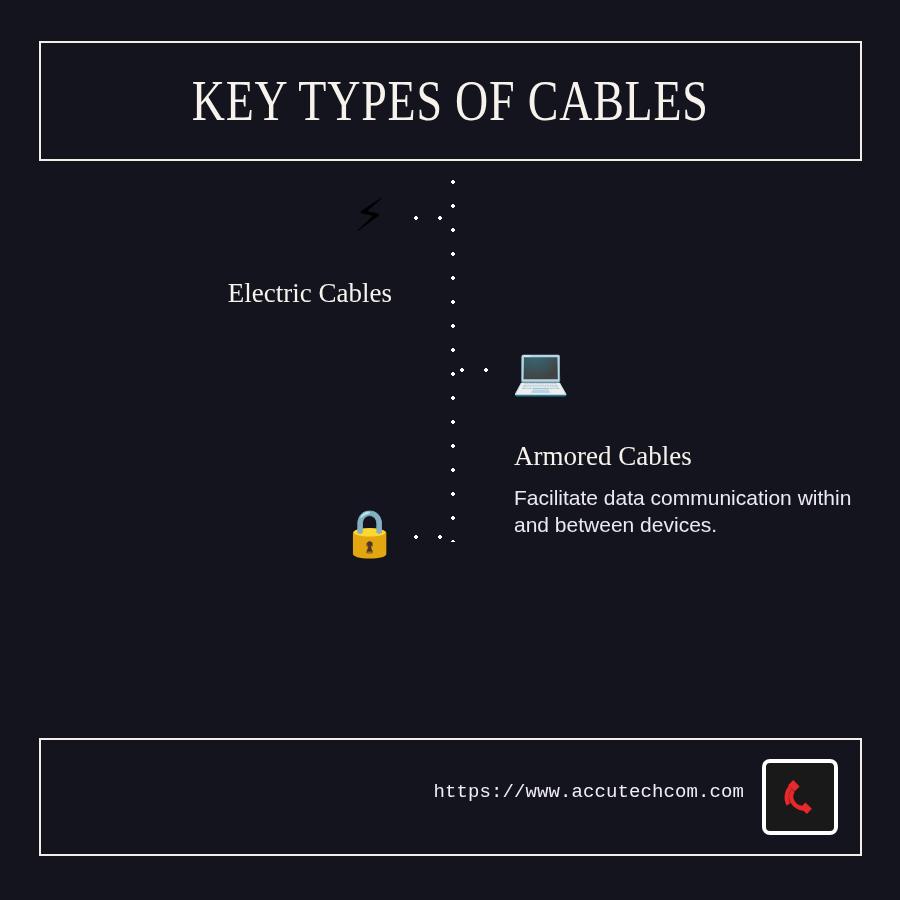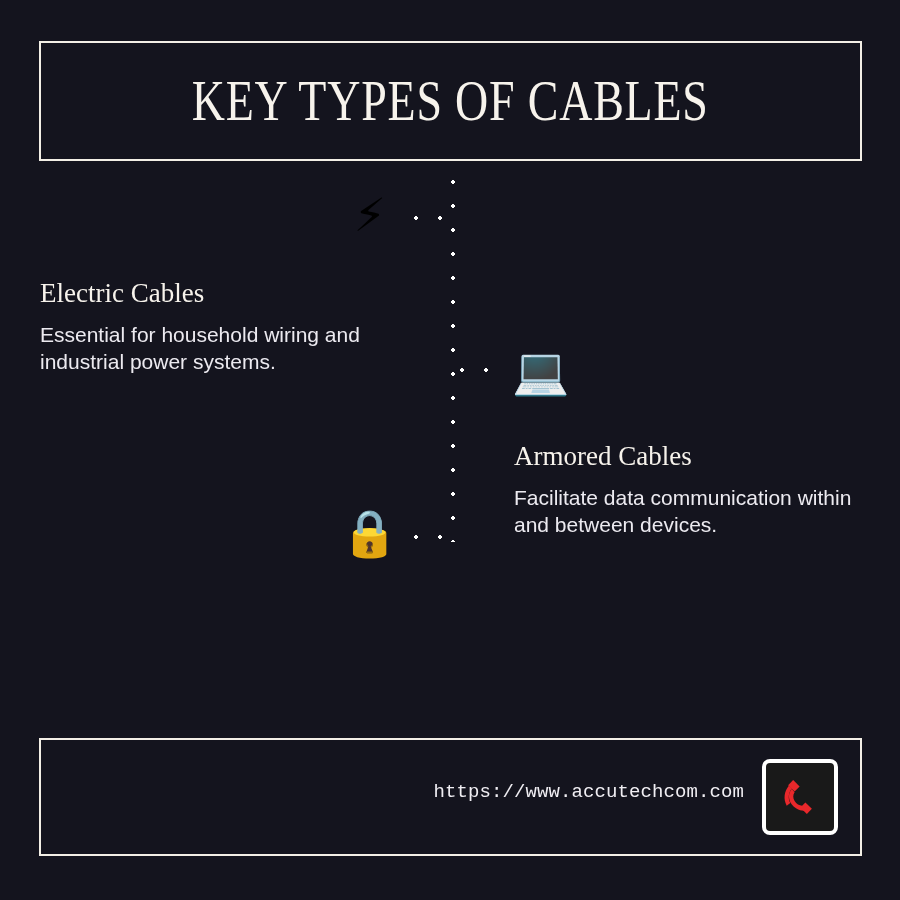--- a/index.html
+++ b/index.html
@@ -81,21 +81,21 @@
     margin-bottom:12px;
     white-space:nowrap;
   }
   .block-desc {
     font-size:21px;
     color:#eceaf0;
     line-height:1.30;
     font-weight:400;
   }
 
-  .block-electric { left:40px; top:278px; width:352px; }
+  .block-electric { left:40px; top:278px; width:352px; text-align:right; }
   .block-network  { left:514px; top:441px; width:340px; text-align:left; }
   .block-armored  { left:36px; top:600px; width:356px; text-align:right; }
 
   
   .footer-box {
     position:absolute;
     left:39px; top:738px;
     width:823px; height:118px;
     border:2px solid #f3efe6;
   }
@@ -144,21 +144,20 @@
   <div class="dot-line-h branch-electric"></div>
   <div class="dot-line-h branch-network"></div>
   <div class="dot-line-h branch-armored"></div>
 
   <div class="icon-emoji icon-bolt">⚡</div>
   <div class="icon-emoji icon-laptop">💻</div>
   <div class="icon-emoji icon-lock">🔒</div>
 
   <div class="block block-electric">
     <div class="block-title">Electric Cables</div>
-    <div class="block-desc">Essential for household wiring and industrial power systems.</div>
   </div>
 
   <div class="block block-network">
     <div class="block-title">Armored Cables</div>
     <div class="block-desc">Facilitate data communication within and between devices.</div>
   </div>
 
 
   <div class="footer-box">
     <div class="footer-inner">

